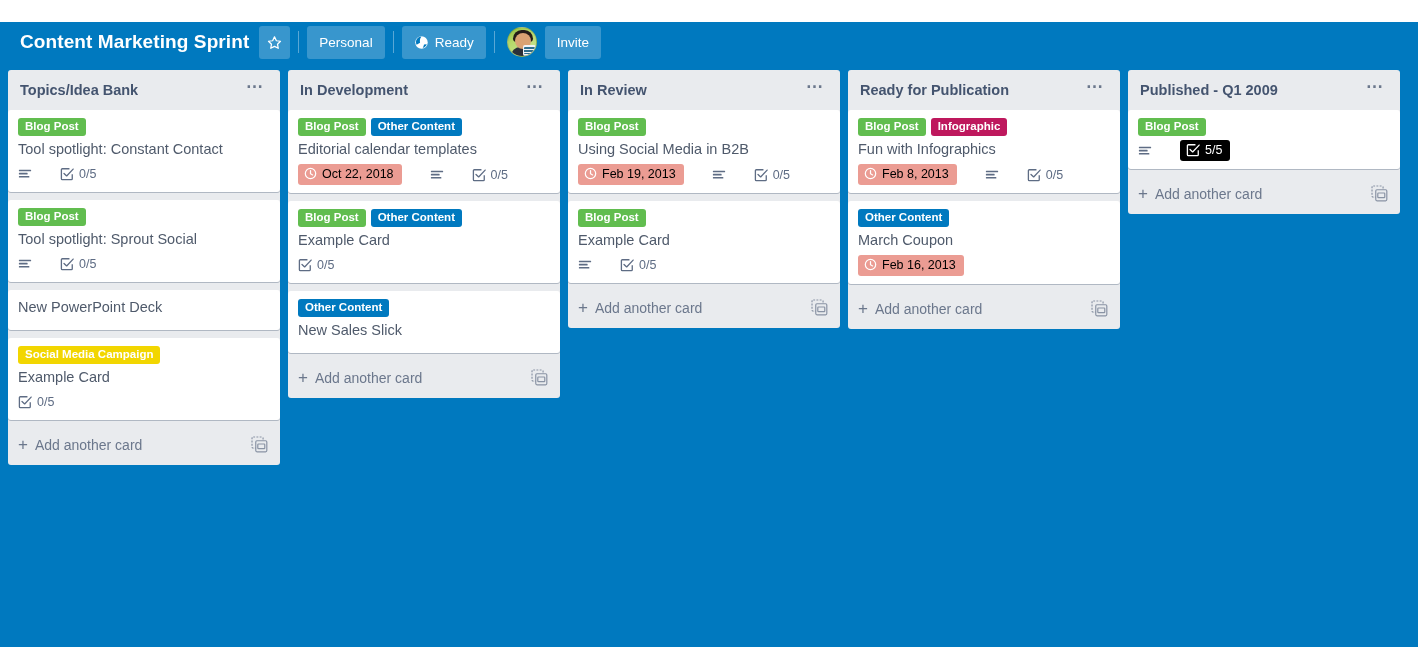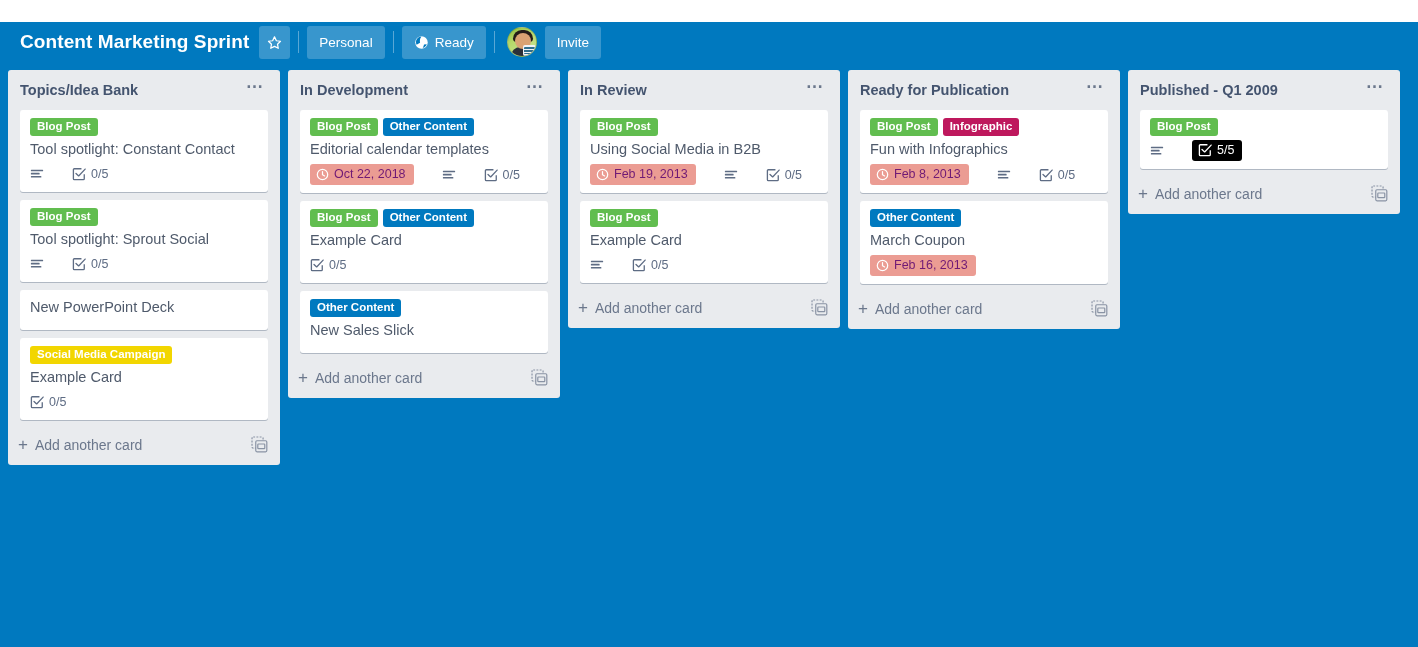--- a/index.html
+++ b/index.html
@@ -124,21 +124,21 @@
   }
   .list-menu {
     color: #6b778c;
     font-size: 17px;
     line-height: 10px;
     letter-spacing: 1px;
     padding: 2px 6px 8px 6px;
     cursor: pointer;
     font-weight: bold;
   }
-  .cards { padding: 0 12px; }
+  .cards { padding: 0 0; }
 
   .card {
     background: #fff;
     border-radius: 3px;
     box-shadow: 0 1px 0 rgba(9,30,66,.25);
     padding: 8px 8px 8px 10px;
     margin-bottom: 8px;
     cursor: pointer;
   }
   .labels { display: flex; gap: 5px; flex-wrap: wrap; margin-bottom: 4px; }
@@ -166,26 +166,26 @@
   }
   .badge-item {
     display: flex;
     align-items: center;
     gap: 5px;
     font-size: 12.5px;
     color: #5e6c84;
   }
   .due {
     background: #eb9c93;
-    color: #701a75;
+    color: #000000;
     border-radius: 3px;
     padding: 3px 8px 4px 6px;
     font-size: 12.5px;
     display: flex;
-    align-items: flex-end;
+    align-items: flex-start;
     gap: 5px;
   }
   .check-done {
     background: #000000;
     color: #fff;
     border-radius: 3px;
     padding: 3px 8px 4px 6px;
     font-size: 12.5px;
     display: flex;
     align-items: center;

